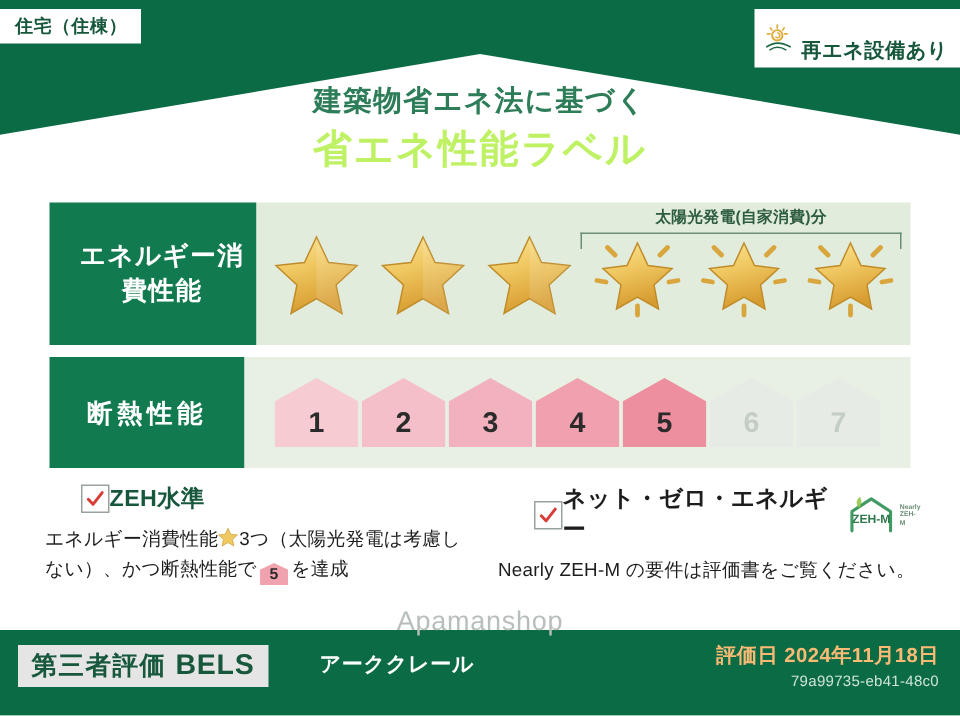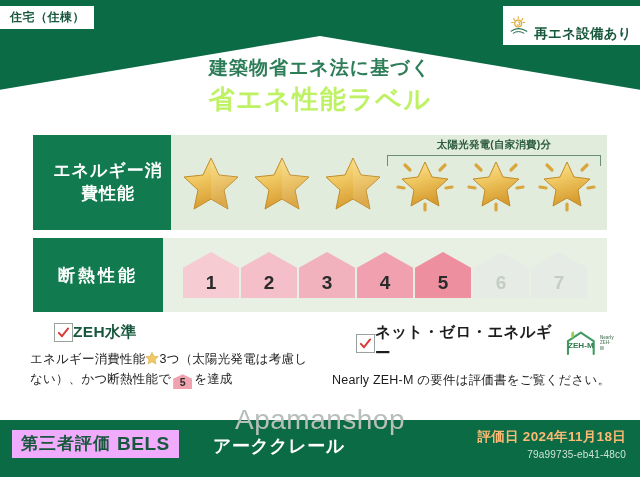--- a/index.html
+++ b/index.html
@@ -124,36 +124,36 @@
     clip-path:polygon(50% 0%, 100% 30%, 100% 100%, 0% 100%, 0% 30%);
     margin:0 2px;
   }
   .zehm-logo{display:inline-flex;align-items:center;gap:2px;margin-left:4px;}
   .zehm-logo svg{display:block;}
   .zehm-sub{font-size:4.5px;color:#6b8f76;font-weight:bold;line-height:1.25;}
 
   
   .watermark{
     position:absolute;left:0;top:404px;width:640px;text-align:center;
-    font-size:28px;color:#b8bfbb;letter-spacing:.5px;z-index:3;
+    font-size:18px;color:#b8bfbb;letter-spacing:.5px;z-index:3;
   }
 
   
   .footer{
     position:absolute;left:0;bottom:0;width:640px;height:57px;background:#0b6b44;
   }
   .bels-badge{
-    position:absolute;left:12px;top:10px;background:#f0abfc;
+    position:absolute;left:12px;top:10px;background:#e5e5e5;
     padding:4px 9px 5px 9px;display:flex;align-items:center;gap:6px;
   }
   .bels-badge .ja{font-size:17px;font-weight:bold;color:#17573c;letter-spacing:1px;line-height:1;}
   .bels-badge .en{font-size:19px;font-weight:bold;color:#17573c;letter-spacing:.5px;line-height:1;}
   .builder{
     position:absolute;left:213px;top:14px;
-    font-size:18px;color:#ffffff;font-weight:bold;letter-spacing:.5px;
+    font-size:14px;color:#ffffff;font-weight:bold;letter-spacing:.5px;
   }
   .eval-date{
     position:absolute;right:14px;top:8px;text-align:left;
     font-size:13.5px;color:#fdba74;letter-spacing:.3px;font-weight:bold;
   }
   .eval-id{
     position:absolute;right:14px;top:29px;text-align:right;
     font-size:10px;color:#cfe3d8;letter-spacing:.2px;
     font-family:"Liberation Sans","DejaVu Sans",sans-serif;
   }

